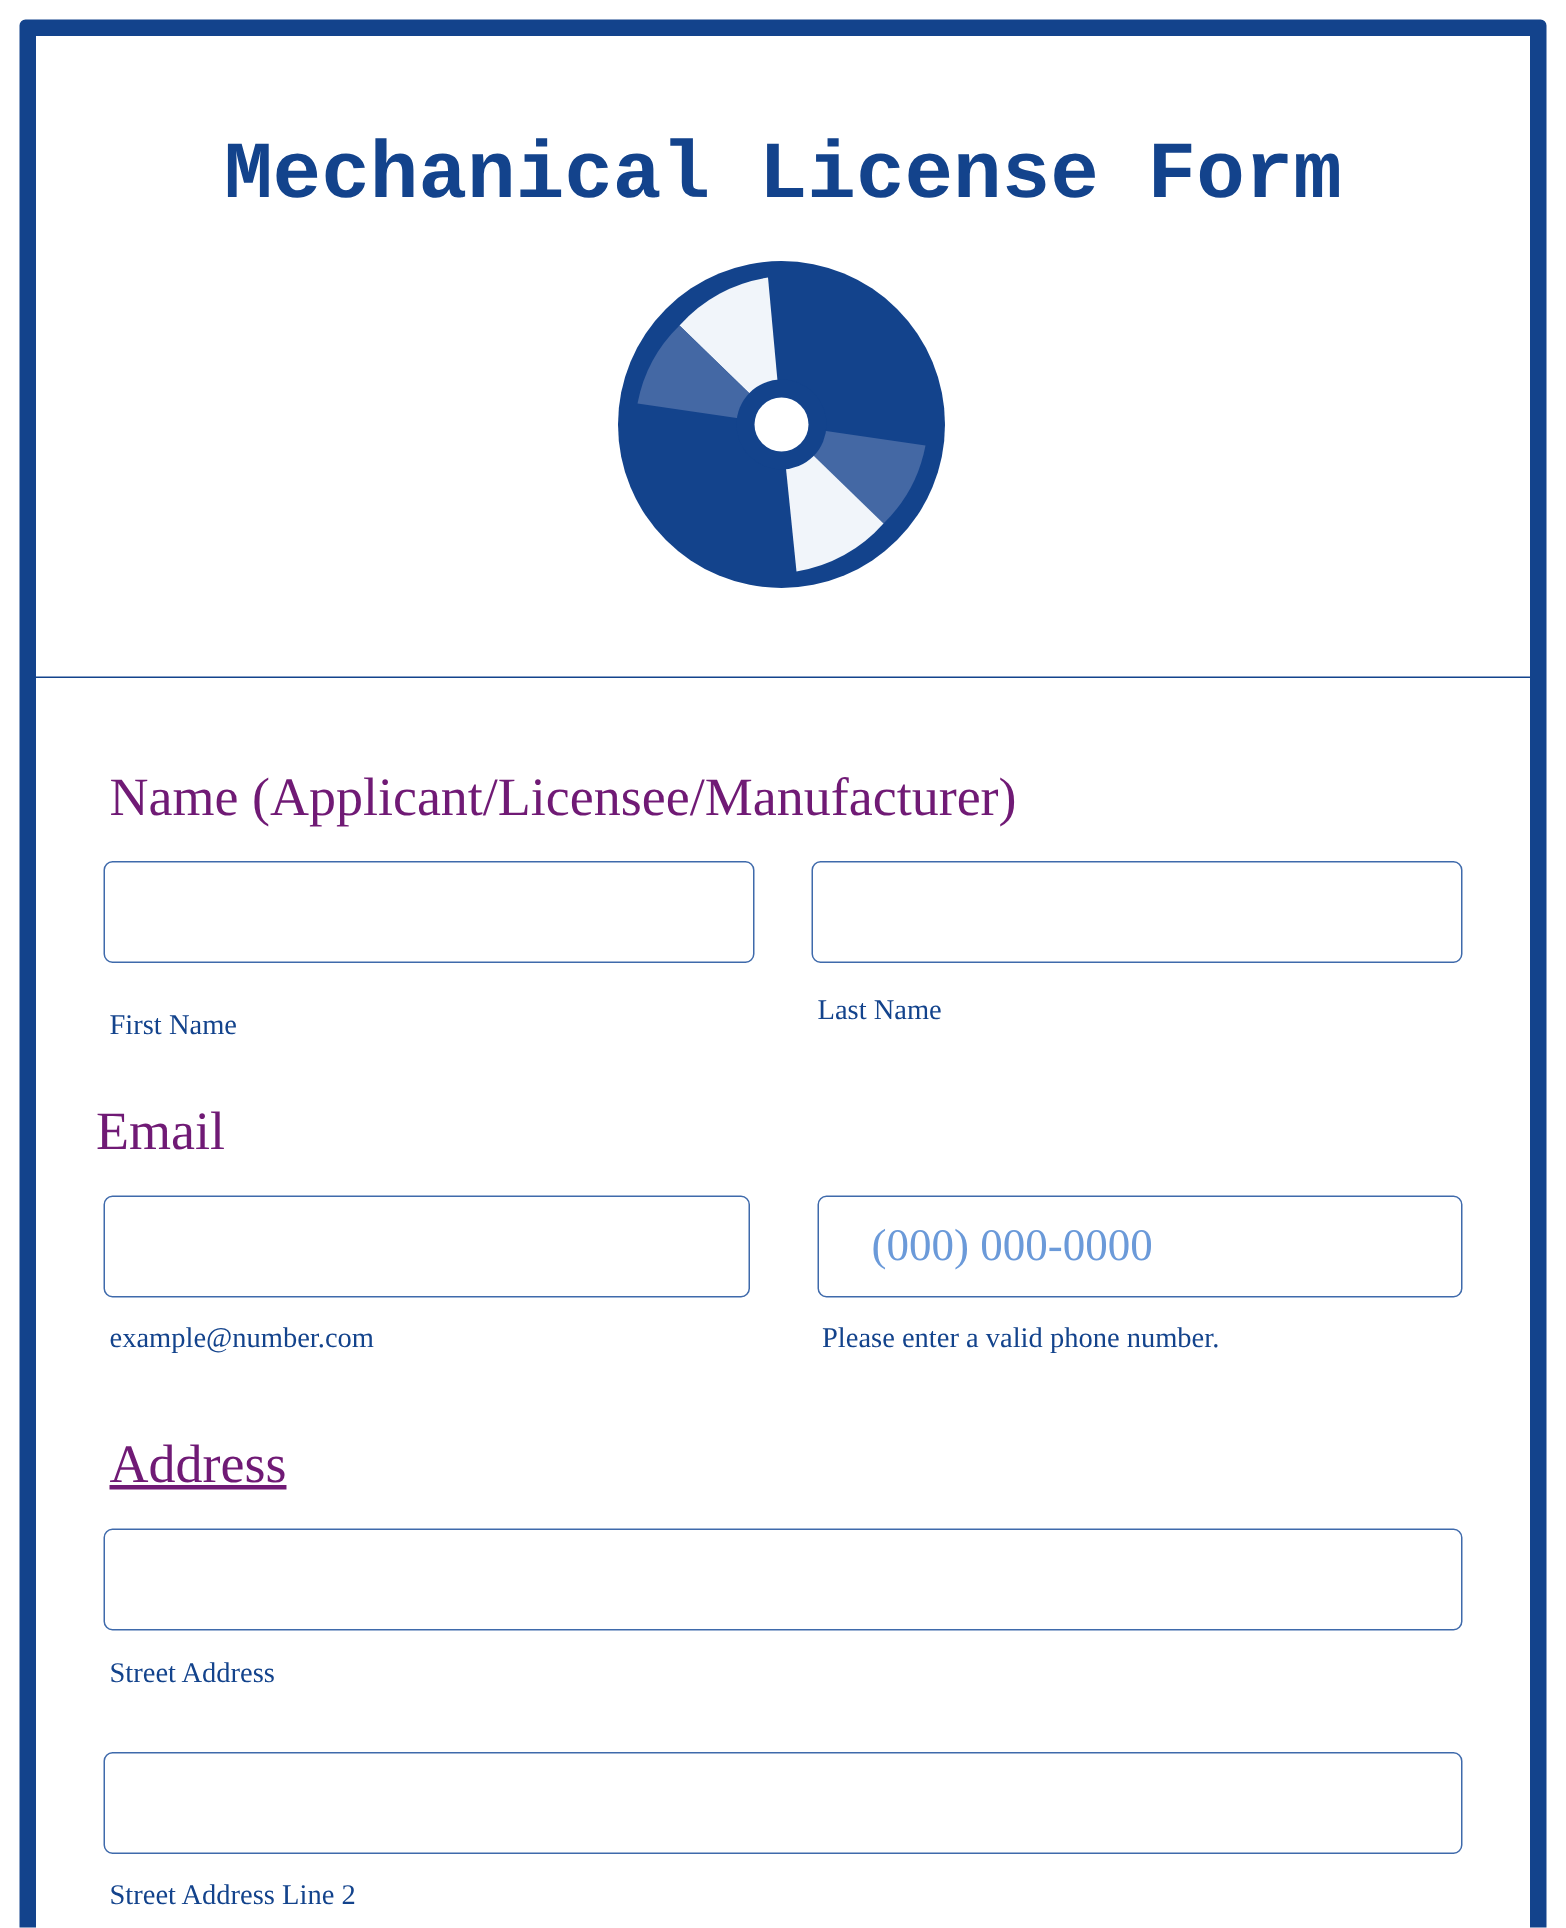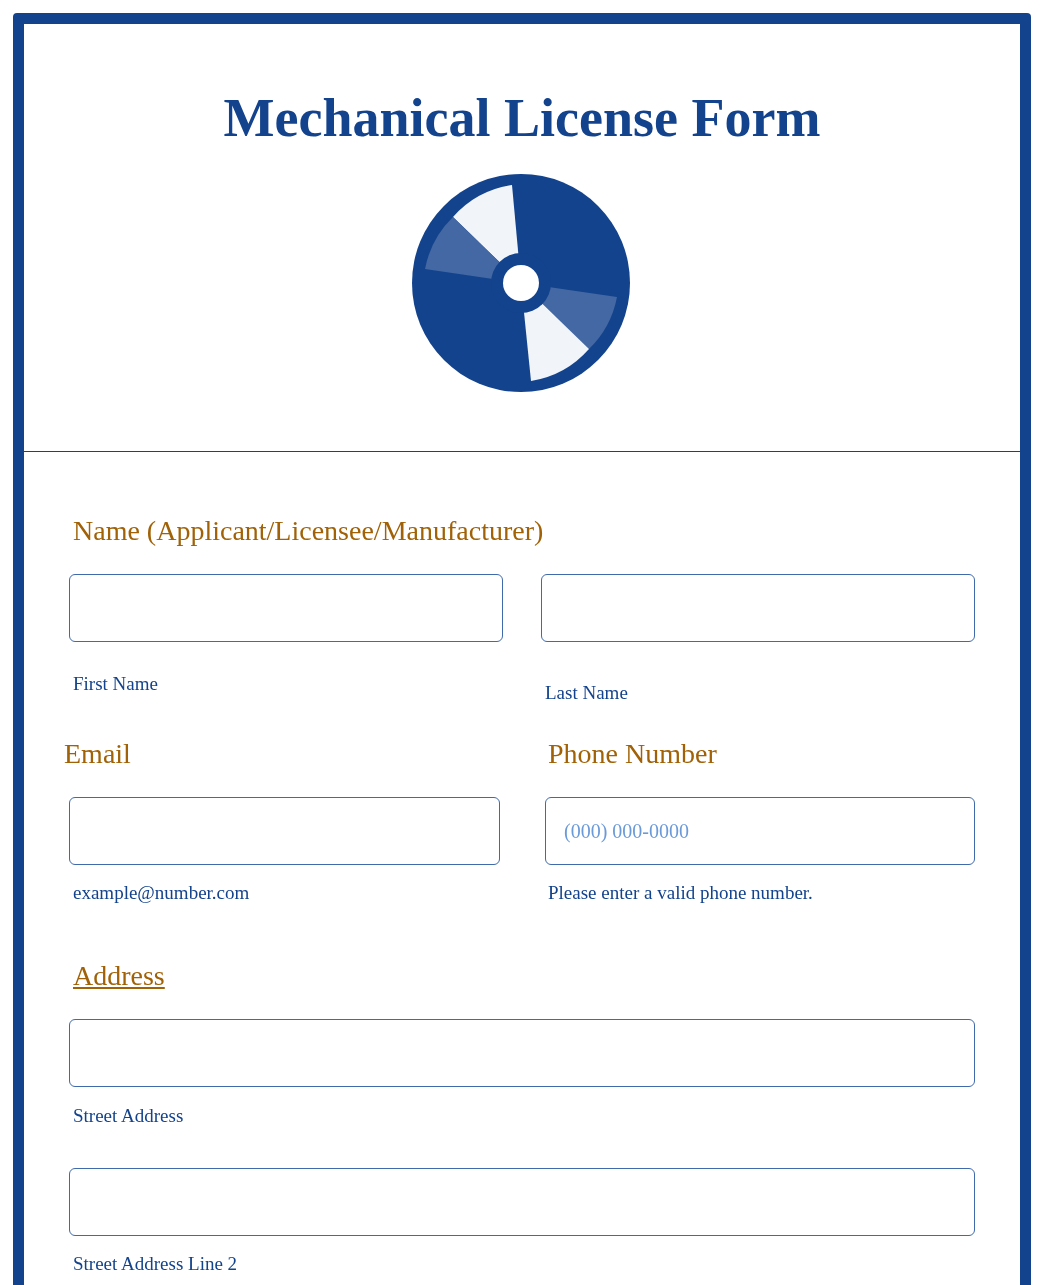--- a/index.html
+++ b/index.html
@@ -2,27 +2,27 @@
 <html><head>
   <meta charset="utf-8">
   <style>
     html, body { margin: 0; padding: 0; background: #ffffff; }
     body { width: 1044px; height: 1285px; overflow: hidden; position: relative; font-family: "Liberation Serif", serif; color: #13438c; }
     .frame {
       position: absolute; left: 13px; top: 13px; width: 1018px; height: 1300px;
       border: 11px solid #13438c; border-radius: 4px; box-sizing: border-box; background: #fff;
     }
     .header { position: absolute; left: 0; top: 0; width: 996px; height: 427px; border-bottom: 1.5px solid #13438c; }
-    .title { position: absolute; left: 0; width: 100%; top: 62px; text-align: center; font-weight: bold; font-size: 54px; line-height: 64px; margin: 0; color: #13438c; }
+    .title { position: absolute; left: 0; width: 100%; top: 62px; text-align: center; font-weight: bold; font-size: 54px; line-height: 64px; margin: 0; color: #13438c; font-family: Liberation Mono, monospace; }
     .logo { position: absolute; left: 387px; top: 149px; width: 220px; height: 220px; }
-    .label { position: absolute; font-size: 28px; line-height: 34px; color: #a16207; }
+    .label { position: absolute; font-size: 36px; line-height: 34px; color: #701a75; }
     .sub { position: absolute; font-size: 19px; line-height: 24px; color: #13438c; }
     .input {
       position: absolute; box-sizing: border-box; height: 68px; border: 1.5px solid #3f6aab; border-radius: 6px;
-      background: #fff; font-family: "Liberation Serif", serif; font-size: 20px; color: #13438c; padding: 0 18px; outline: none;
+      background: #fff; font-family: "Liberation Serif", serif; font-size: 30px; color: #13438c; padding: 0 35px; outline: none;
     }
     .input::placeholder { color: #6b9ad9; }
   </style>
 </head>
 <body>
 
 <div class="frame">
   <div class="header">
     <h1 class="title">Mechanical License Form</h1>
     <svg class="logo" viewBox="0 0 220 220">
@@ -37,27 +37,26 @@
       <path d="M 110 110 L 178 176 A 98 98 0 0 1 120 208 Z" fill="#f1f5fa"></path>
       <circle cx="110" cy="110" r="30" fill="#13438c"></circle>
       <circle cx="110" cy="110" r="18" fill="#ffffff"></circle>
     </svg>
   </div>
 
   <div class="label" style="left:49px; top:490px;">Name (Applicant/Licensee/Manufacturer)</div>
   <input class="input" type="text" style="left: 45px; top: 550px; width: 434px;" value="">
   <div class="sub" style="left:49px; top:635px;margin-top:13px;">First Name</div>
   <input class="input" type="text" style="left: 517px; top: 550px; width: 434px;" value="">
-  <div class="sub" style="left:521px; top:657px;">Last Name</div>
+  <div class="sub" style="left:521px; top:638px;">Last Name</div>
 
   <div class="label" style="left:40px; top:713px;">Email</div>
   <input class="input" type="email" style="left: 45px; top: 773px; width: 431px;" value="">
   <div class="sub" style="left:49px; top:857px;">example@number.com</div>
 
-  <div class="label" style="left:524px; top:713px;">Phone Number</div>
   <input class="input" type="tel" style="left: 521px; top: 773px; width: 430px;" placeholder="(000) 000-0000">
   <div class="sub" style="left:524px; top:857px;">Please enter a valid phone number.</div>
 
   <div class="label" style="left:49px; top:935px;text-decoration:underline;">Address</div>
   <input class="input" type="text" style="left: 45px; top: 995px; width: 906px;" value="">
   <div class="sub" style="left:49px; top:1080px;">Street Address</div>
   <input class="input" type="text" style="left: 45px; top: 1144px; width: 906px;" value="">
   <div class="sub" style="left:49px; top:1228px;text-align:center;">Street Address Line 2</div>
 </div>
 

